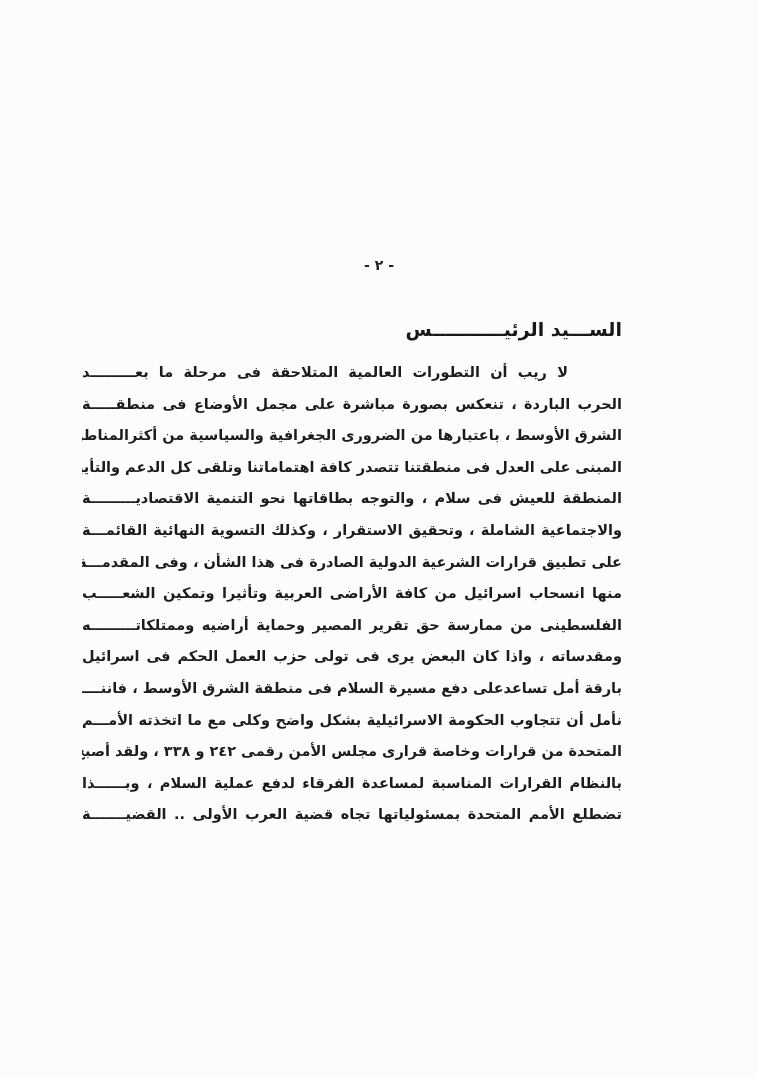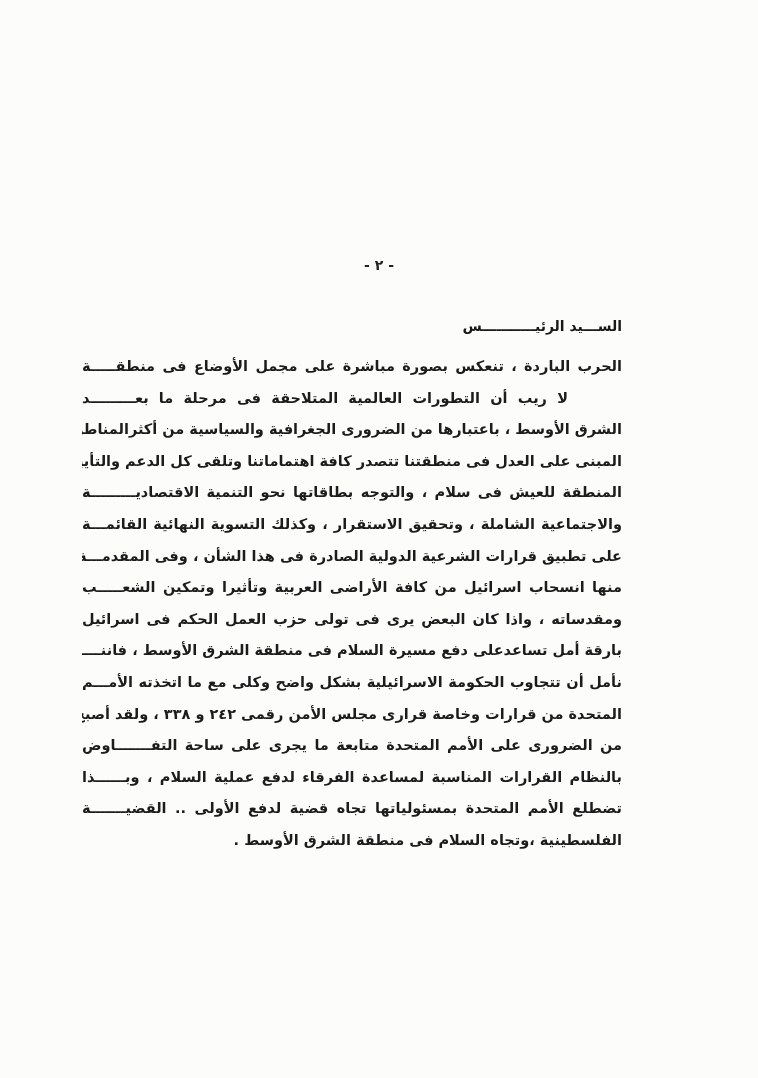--- a/index.html
+++ b/index.html
@@ -23,21 +23,21 @@
     color:#222;
   }
   .doc{
     position:absolute;
     top:318px;
     right:136px;
     width:540px;
     direction:rtl;
   }
   .salutation{
-    font-size:14px;
+    font-size:19px;
     font-weight:700;
     margin:0 0 17px 0;
     text-align:right;
     color:#181818;
   }
   .body-lines{margin:0;}
   .line{
     font-size:14.5px;
     font-weight:600;
     line-height:31.6px;
@@ -56,32 +56,31 @@
 
 <div class="page">
 
   <div class="page-number">- ٢ -</div>
 
   <div class="doc">
 
     <p class="salutation">الســـيد الرئيـــــــــــس</p>
 
     <div class="body-lines">
+      <div class="line first">لا ريب أن التطورات العالمية المتلاحقة فى مرحلة ما بعـــــــــد</div>
       <div class="line">الحرب الباردة ، تنعكس بصورة مباشرة على مجمل الأوضاع فى منطقـــــة</div>
-      <div class="line first">لا ريب أن التطورات العالمية المتلاحقة فى مرحلة ما بعـــــــــد</div>
       <div class="line">الشرق الأوسط ، باعتبارها من الضرورى الجغرافية والسياسية من أكثرالمناطق</div>
       <div class="line">المبنى على العدل فى منطقتنا تتصدر كافة اهتماماتنا وتلقى كل الدعم والتأييد</div>
       <div class="line">المنطقة للعيش فى سلام ، والتوجه بطاقاتها نحو التنمية الاقتصاديـــــــــة</div>
       <div class="line">والاجتماعية الشاملة ، وتحقيق الاستقرار ، وكذلك التسوية النهائية القائمـــة</div>
       <div class="line">على تطبيق قرارات الشرعية الدولية الصادرة فى هذا الشأن ، وفى المقدمـــة</div>
       <div class="line">منها انسحاب اسرائيل من كافة الأراضى العربية وتأثيرا وتمكين الشعـــــب</div>
+      <div class="line">الفلسطينى من ممارسة حق تقرير المصير وحماية أراضيه وممتلكاتـــــــــه</div>
       <div class="line">ومقدساته ، واذا كان البعض يرى فى تولى حزب العمل الحكم فى اسرائيل</div>
       <div class="line">بارقة أمل تساعدعلى دفع مسيرة السلام فى منطقة الشرق الأوسط ، فاننـــــا</div>
       <div class="line">نأمل أن تتجاوب الحكومة الاسرائيلية بشكل واضح وكلى مع ما اتخذته الأمـــم</div>
       <div class="line">المتحدة من قرارات وخاصة قرارى مجلس الأمن رقمى ٢٤٢ و ٣٣٨ ، ولقد أصبح</div>
-      <div class="line">من الضرورى على الأمم المتحدة متابعة ما يجرى على ساحة التفـــــــاوض</div>
       <div class="line">بالنظام القرارات المناسبة لمساعدة الفرقاء لدفع عملية السلام ، وبــــــذا</div>
-      <div class="line">تضطلع الأمم المتحدة بمسئولياتها تجاه قضية لدفع الأولى .. القضيـــــــة</div>
-      <div class="line last">الفلسطينية ،وتجاه السلام فى منطقة الشرق الأوسط .</div>
+      <div class="line">تضطلع الأمم المتحدة بمسئولياتها تجاه قضية العرب الأولى .. القضيـــــــة</div>
     </div>
 
   </div>
 </div>
 
 </body></html>

